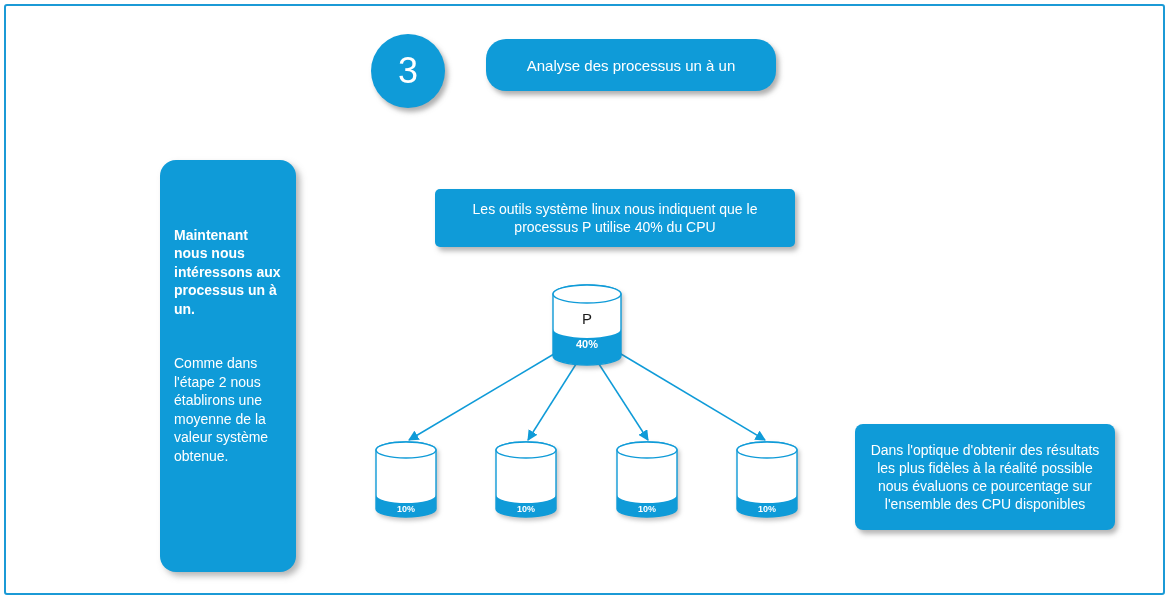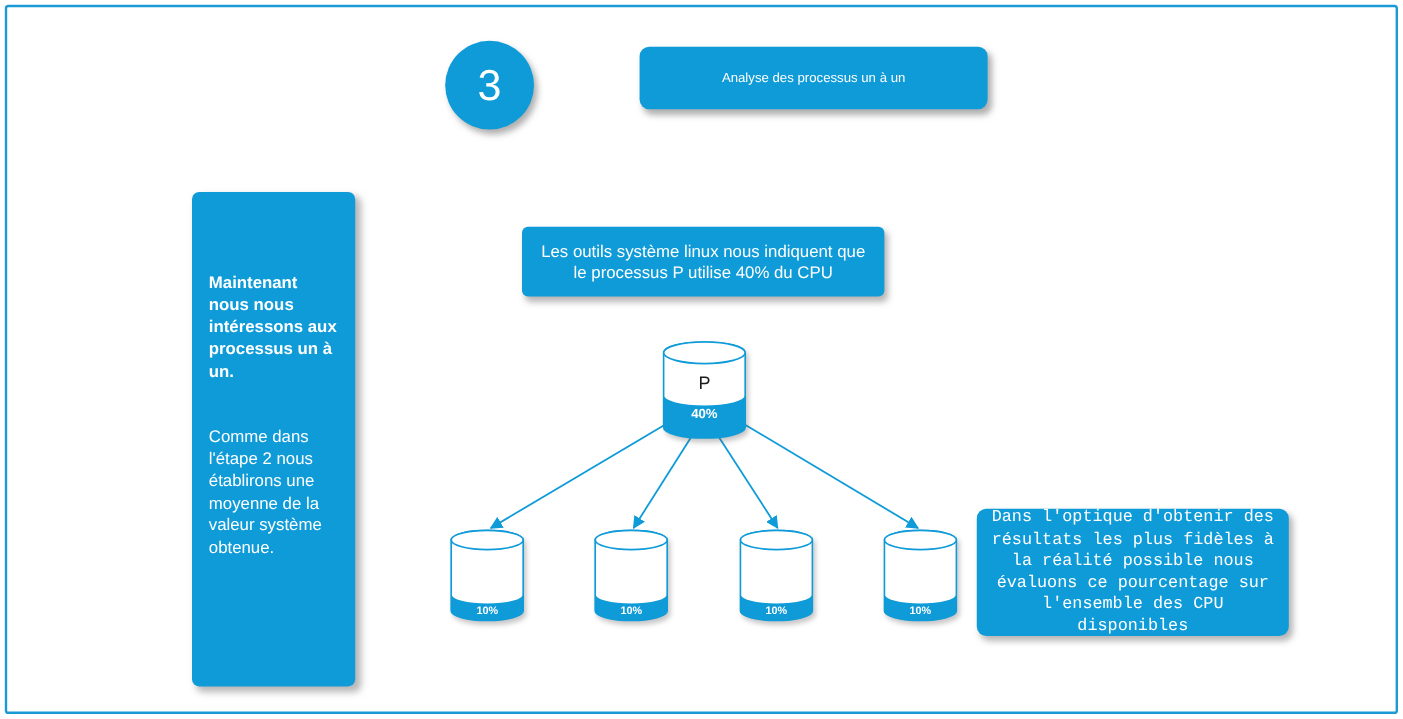--- a/index.html
+++ b/index.html
@@ -15,42 +15,41 @@
     background:#fff; overflow:hidden;
   }
   .badge-circle {
     position:absolute; left:365px; top:28px; width:74px; height:74px;
     border-radius:50%; background:var(--accent); color:#fff;
     display:flex; align-items:center; justify-content:center;
     font-size:36px; box-shadow:3px 4px 5px rgba(110,110,110,.55);
   }
   .title-box {
     position:absolute; left:480px; top:33px; width:290px; height:52px;
-    border-radius:8px; background:var(--accent); color:#fff;
+    border-radius:20px; background:var(--accent); color:#fff;
     display:flex; align-items:center; justify-content:center;
-    font-size:11px; text-align:center;
+    font-size:15px; text-align:center;
     box-shadow:3px 4px 5px rgba(110,110,110,.55);
-    margin-left:47px;
   }
   .left-panel {
     position:absolute; left:154px; top:154px; width:136px; height:412px;
-    border-radius:6px; background:var(--accent); color:#fff;
+    border-radius:16px; background:var(--accent); color:#fff;
     padding:66px 12px 0 14px; font-size:14px; line-height:1.32;
     box-shadow:4px 4px 6px rgba(110,110,110,.5);
   }
   .left-panel .intro { font-weight:bold; }
   .left-panel .body { margin-top:36px; }
   .callout {
     position:absolute; background:var(--accent); color:#fff;
     display:flex; align-items:center; justify-content:center;
     text-align:center; font-size:14px; line-height:1.3;
     box-shadow:3px 4px 5px rgba(110,110,110,.5);
   }
-  .callout-top  { left:429px; top:183px; width:302px; height:58px; border-radius:5px; padding:4px 14px; }
-  .callout-right{ left:808px; top:418px; width:260px; height:106px; border-radius:8px; padding:12px 8px;font-family:Liberation Mono, monospace; }
+  .callout-top  { left:429px; top:183px; width:360px; height:58px; border-radius:5px; padding:4px 14px; }
+  .callout-right{ left:849px; top:418px; width:260px; height:106px; border-radius:8px; padding:12px 8px; }
   .cyl { position:absolute; filter:drop-shadow(2px 3px 2px rgba(90,90,90,.35)); }
   .cyl .body { fill:#fff; stroke:var(--accent); stroke-width:1.4; }
   .cyl .band { fill:var(--accent); }
   .cyl .lid  { fill:#fff; stroke:var(--accent); stroke-width:1.4; }
   svg text { font-family:"Liberation Sans", sans-serif; }
   .cyl-main .label { font-size:15px; fill:#1a1a1a; }
   .cyl-main .pct   { font-size:11px; font-weight:bold; fill:#fff; }
   .cyl-cpu  .pct   { font-size:9px;  font-weight:bold; fill:#fff; }
   .arrows { position:absolute; inset:0; width:100%; height:100%; pointer-events:none; }
   .arrows line { stroke:var(--accent); stroke-width:1.5; }

